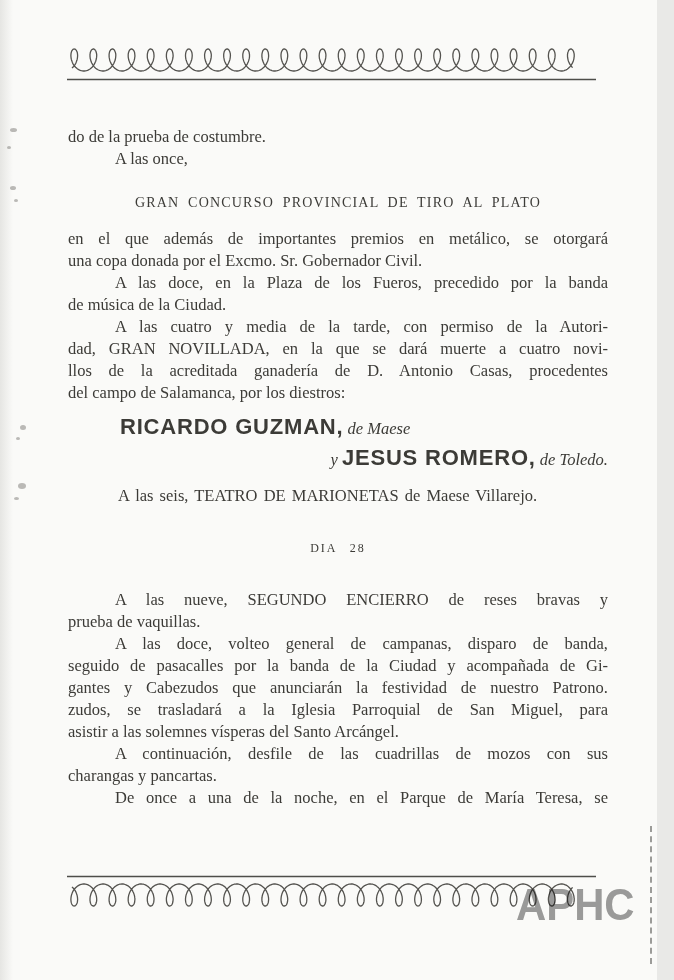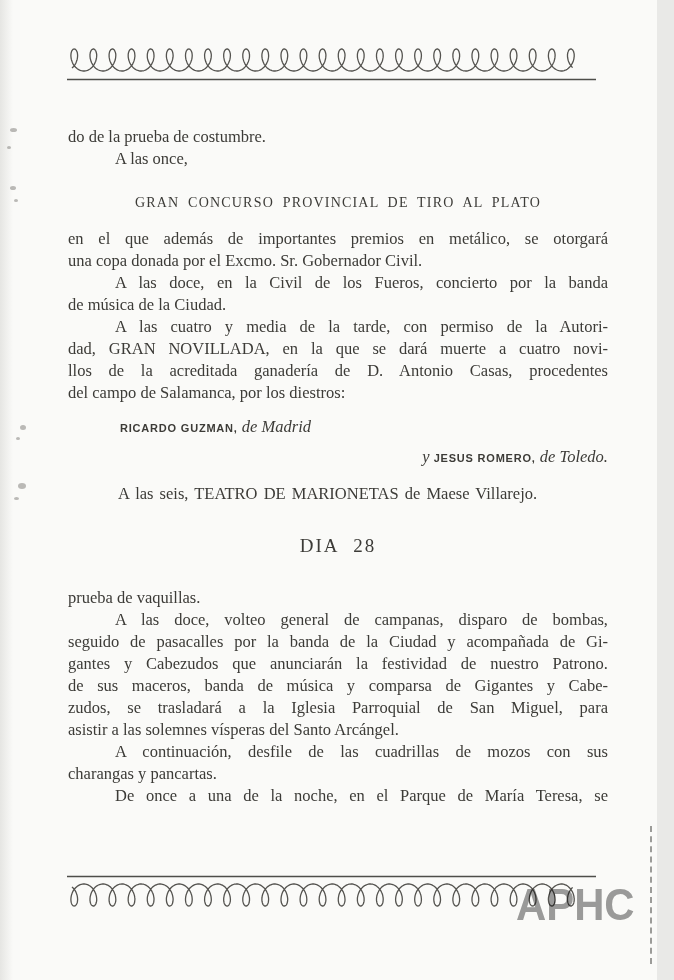--- a/index.html
+++ b/index.html
@@ -35,29 +35,29 @@
   .ind{text-indent:47px;}
   .heading{
     text-align:center;
     letter-spacing:1.2px;word-spacing:4px;
     font-size:14px;
     margin:22px 0 14px 0;
   }
   .day-heading{
     text-align:center;
     letter-spacing:2px;word-spacing:8px;
-    font-size:19px;
+    font-size:12px;
     margin:30px 0 30px 0;
   }
   .names{margin-top:12px;}
   .names-l1{padding-left:52px;}
   .names-l2{padding-left:198px;margin-top:7px;text-align:right;}
   .bname{
     font-family:"Liberation Sans",sans-serif;
-    font-weight:700;letter-spacing:.8px;font-size:11px;
+    font-weight:700;letter-spacing:.8px;font-size:22px;
   }
   .iname{font-style:italic;}
   .teatro{margin-top:14px;padding-left:50px;word-spacing:2px;}
   .watermark{
     position:absolute;left:516px;top:882px;z-index:5;
     font-family:"Liberation Sans",sans-serif;
     font-weight:700;font-size:45px;line-height:1;
     color:var(--wm);
     transform:scaleX(.93);transform-origin:left top;
     mix-blend-mode:multiply;
@@ -90,51 +90,51 @@
 
   <div class="textblock">
     <div class="ln">do de la prueba de costumbre.</div>
     <div class="ln ind">A las once,</div>
 
     <div class="ln heading">GRAN CONCURSO PROVINCIAL DE TIRO AL PLATO</div>
 
     <div class="ln jst">en el que además de importantes premios en metálico, se otorgará</div>
     <div class="ln">una copa donada por el Excmo. Sr. Gobernador Civil.</div>
 
-    <div class="ln jst ind">A las doce, en la Civil de los Fueros, concierto por la banda</div>
+    <div class="ln jst ind">A las doce, en la Plaza de los Fueros, precedido por la banda</div>
     <div class="ln">de música de la Ciudad.</div>
 
     <div class="ln jst ind">A las cuatro y media de la tarde, con permiso de la Autori-</div>
     <div class="ln jst">dad, GRAN NOVILLADA, en la que se dará muerte a cuatro novi-</div>
     <div class="ln jst">llos de la acreditada ganadería de D. Antonio Casas, procedentes</div>
     <div class="ln">del campo de Salamanca, por los diestros:</div>
 
     <div class="names">
       <div class="ln names-l1">
         <span class="bname">RICARDO GUZMAN,</span>
-        <span class="iname">de Madrid</span>
+        <span class="iname">de Maese</span>
       </div>
       <div class="ln names-l2">
         <span class="iname">y</span>
         <span class="bname">JESUS ROMERO,</span>
         <span class="iname">de Toledo.</span>
       </div>
     </div>
 
     <div class="ln teatro">A las seis, TEATRO DE MARIONETAS de Maese Villarejo.</div>
 
     <div class="ln day-heading">DIA 28</div>
 
+    <div class="ln jst ind">A las nueve, SEGUNDO ENCIERRO de reses bravas y</div>
     <div class="ln">prueba de vaquillas.</div>
 
-    <div class="ln jst ind">A las doce, volteo general de campanas, disparo de bombas,</div>
+    <div class="ln jst ind">A las doce, volteo general de campanas, disparo de banda,</div>
     <div class="ln jst">seguido de pasacalles por la banda de la Ciudad y acompañada de Gi-</div>
     <div class="ln jst">gantes y Cabezudos que anunciarán la festividad de nuestro Patrono.</div>
 
-    <div class="ln jst">de sus maceros, banda de música y comparsa de Gigantes y Cabe-</div>
     <div class="ln jst">zudos, se trasladará a la Iglesia Parroquial de San Miguel, para</div>
     <div class="ln">asistir a las solemnes vísperas del Santo Arcángel.</div>
 
     <div class="ln jst ind">A continuación, desfile de las cuadrillas de mozos con sus</div>
     <div class="ln">charangas y pancartas.</div>
 
     <div class="ln jst ind">De once a una de la noche, en el Parque de María Teresa, se</div>
   </div>
 
   <svg class="border-svg border-bottom" width="540" height="44" viewBox="0 0 540 44">

